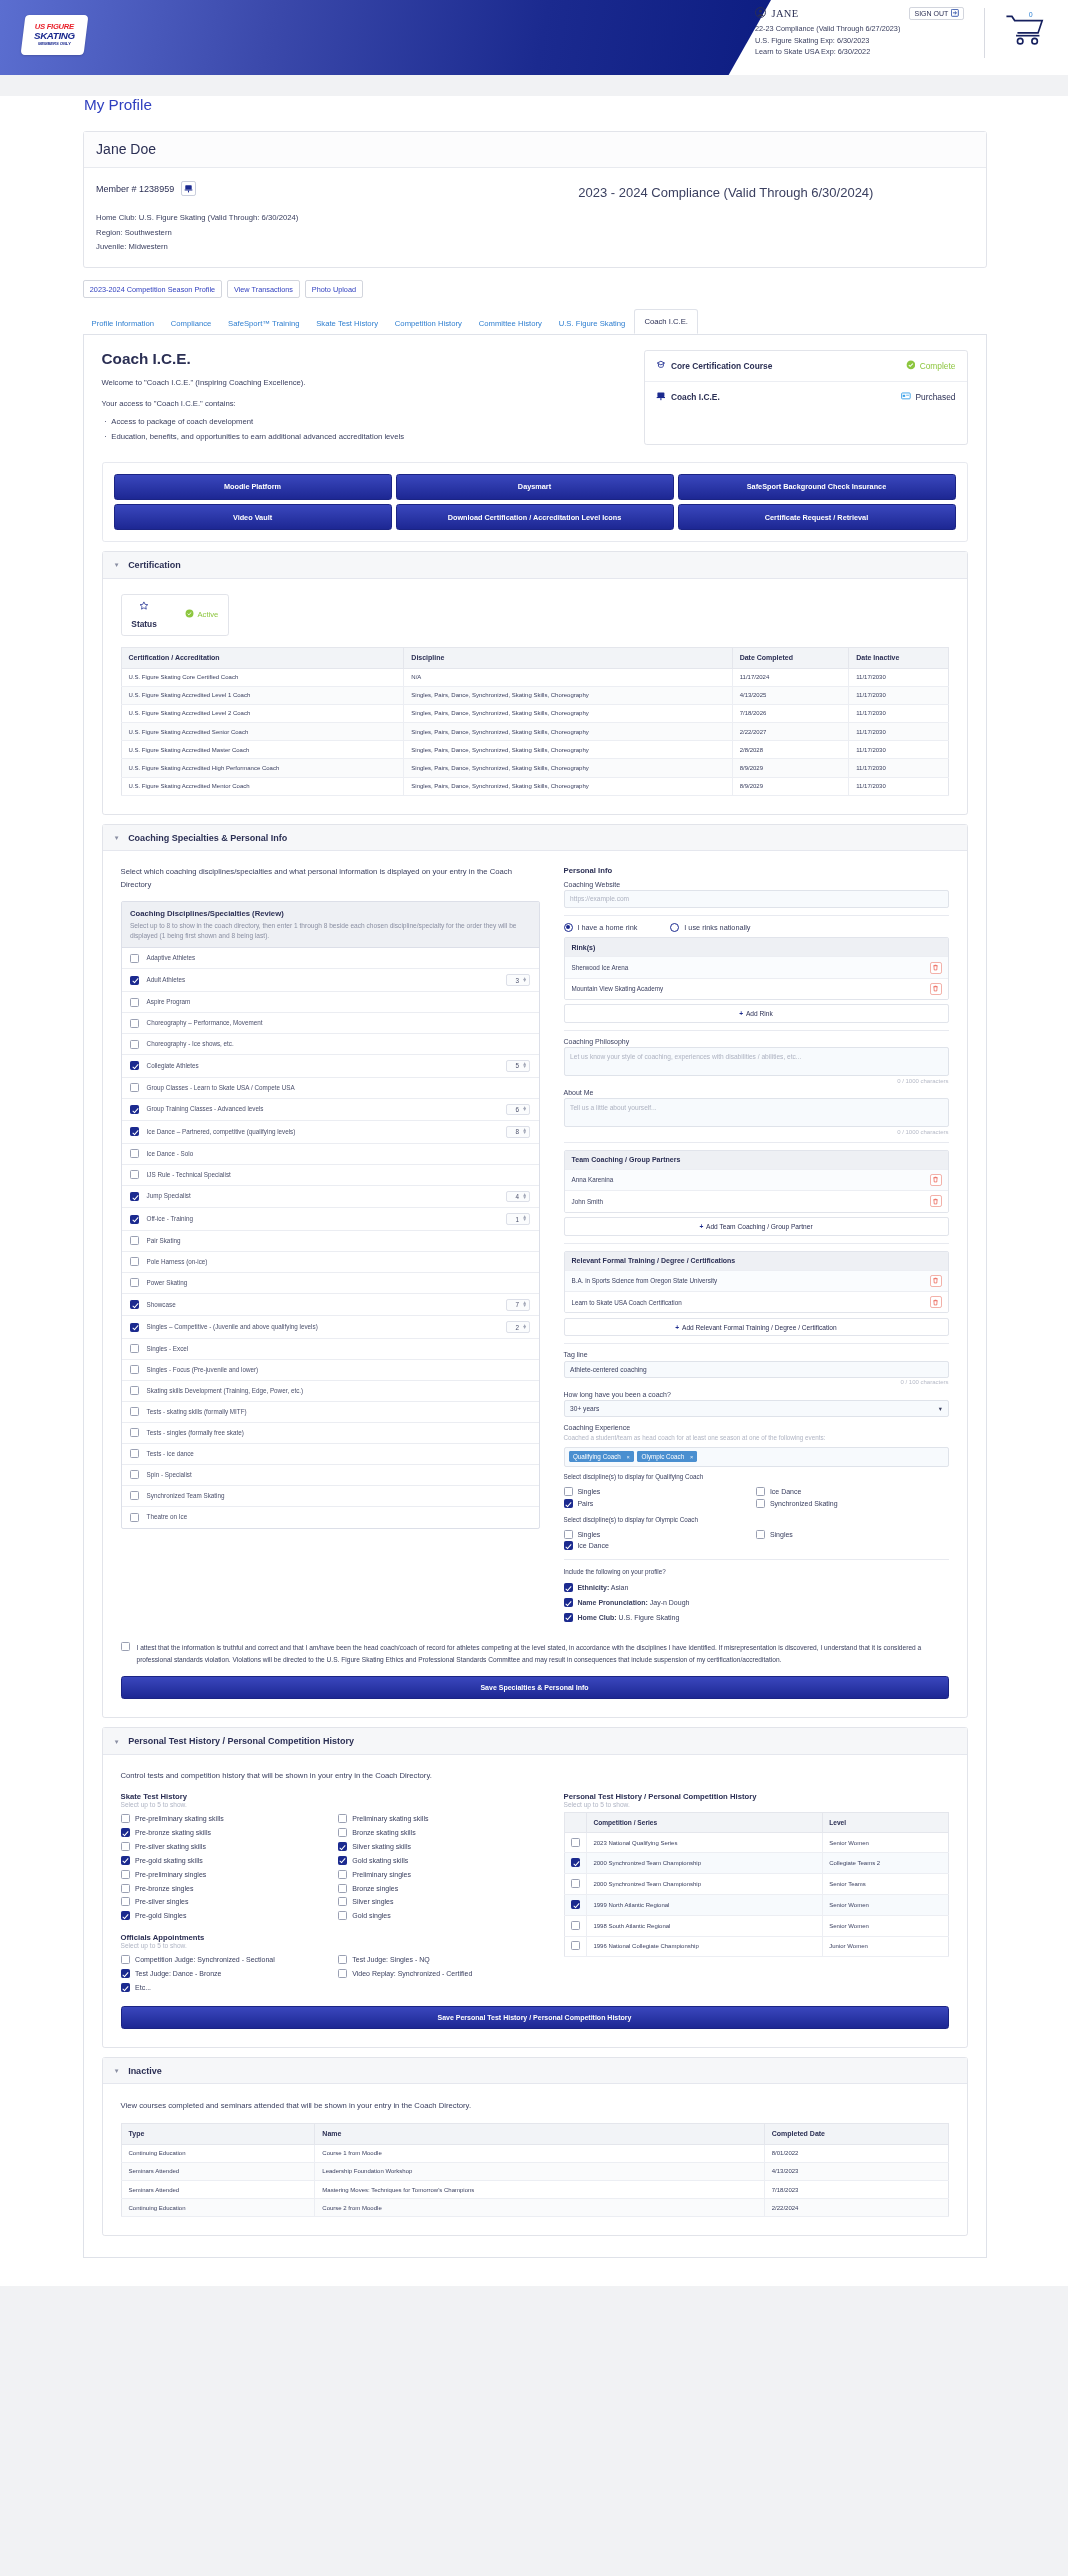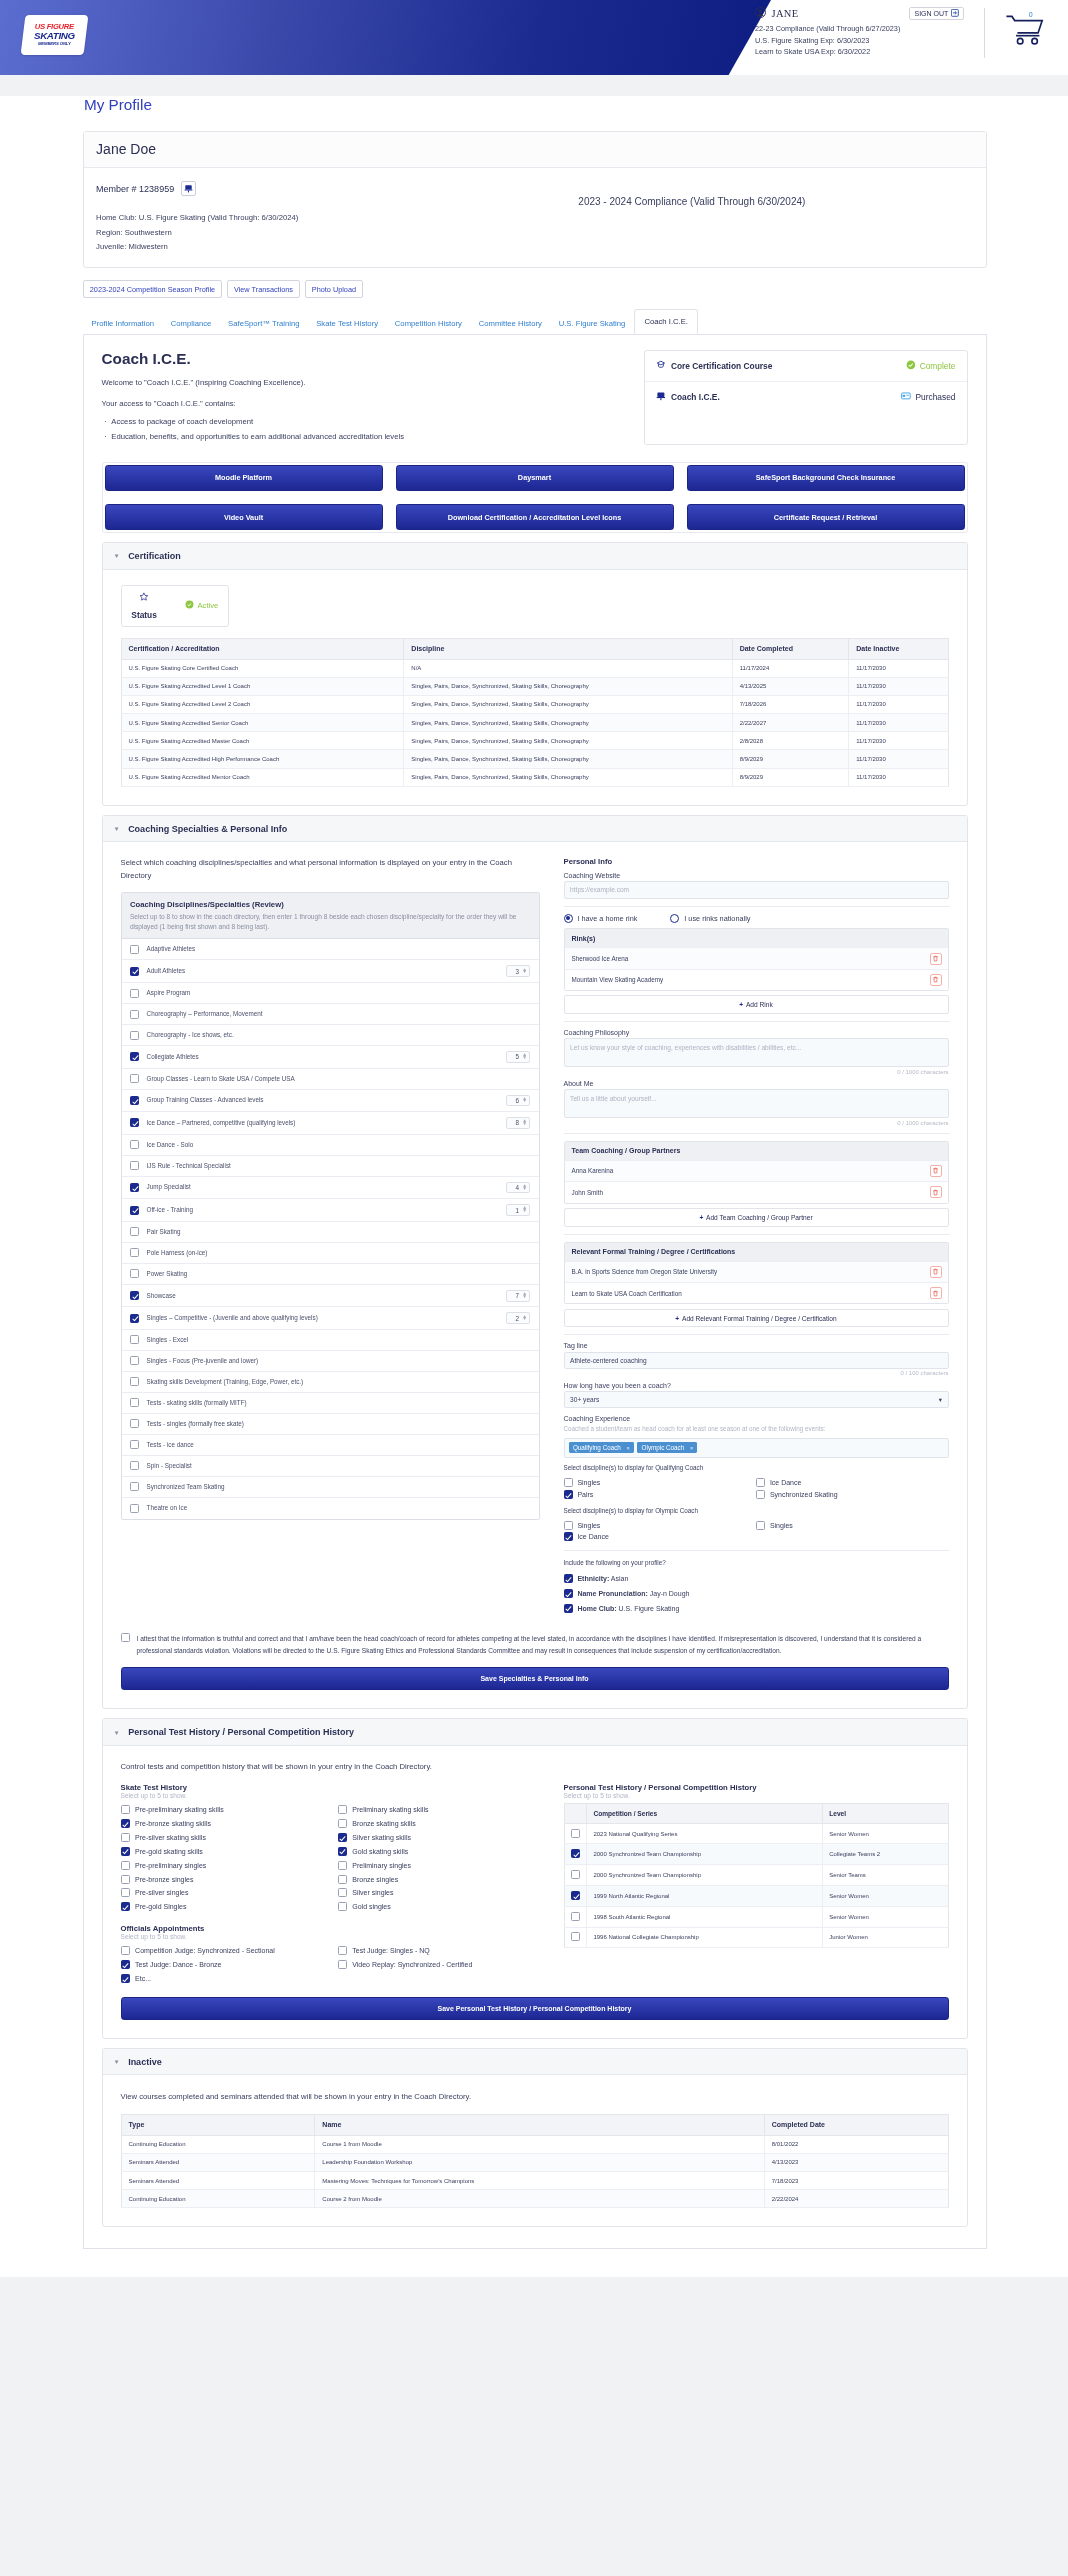--- a/index.html
+++ b/index.html
@@ -49,21 +49,21 @@
   .page { width:1069px; background:#fff; padding:0 0 28px 0; }
   .content { width:904px; margin:0 auto; }
   h1.page-title { font-size:15.3px; font-weight:normal; color:#2f3fbf; margin:21px 0 16.7px 1.4px; }
 
   
   .profile-card { border:0.7px solid #e2e4ea; border-radius:2.8px; background:#fff; }
   .profile-head { padding:9.8px 12.6px; border-bottom:0.7px solid #e8eaef; background:#fcfcfd; }
   .profile-name { font-size:14px; color:#2b2f54; }
   .profile-body { padding:12.6px; display:flex; }
   .profile-left { width:55%; }
-  .profile-right { width:45%; font-size:10px; color:#3b4060; padding-top:4.2px;margin-top:11px; }
+  .profile-right { width:45%; font-size:13px; color:#3b4060; padding-top:4.2px; }
   .member-line { display:flex; align-items:center; gap:7px; font-size:9px; color:#2b2f54; }
   .ice-badge { width:15.3px; height:15.3px; border:0.7px solid #c9cedd; border-radius:2.1px; display:flex; align-items:center; justify-content:center; }
   .profile-details { margin-top:15.3px; font-size:7.7px; color:#3b4060; line-height:1.85; }
 
   .btn-row { display:flex; gap:4.2px; margin:12.6px 0 5.6px 0; }
   .linkbtn {
     border:0.7px solid #d2d5dd; background:#fff; border-radius:2.1px; padding:3.5px 6.3px;
     font-size:7.3px; color:#2f3fbf; cursor:pointer; white-space:nowrap;
   }
 
@@ -87,21 +87,21 @@
   .ice-ul li:before { content:"·"; position:absolute; left:-7px; }
 
   .status-box { width:324px; border:0.7px solid #e2e4ea; border-radius:2.8px; }
   .status-row { display:flex; align-items:center; padding:9px 11px; }
   .status-row + .status-row { border-top:0.7px solid #eceef3; }
   .status-lbl { font-size:8.4px; font-weight:bold; color:#2b2f54; display:flex; align-items:center; gap:5.6px; }
   .status-val { margin-left:auto; display:flex; align-items:center; gap:4.2px; font-size:8.4px; }
   .complete-txt { color:#8dc63f; }
   .purchased-txt { color:#2b2f54; }
 
-  .btn-grid { margin-top:16.7px; border:0.7px solid #e7e9ef; border-radius:2.8px; padding:2px; display:grid; grid-template-columns:repeat(3,1fr); gap:13px; }
+  .btn-grid { margin-top:16.7px; border:0.7px solid #e7e9ef; border-radius:2.8px; padding:11px; display:grid; grid-template-columns:repeat(3,1fr); gap:4px; }
   .bigbtn {
     background:linear-gradient(180deg,#3a47bd 0%,#2b37a8 50%,#1d2793 100%);
     color:#fff; font-size:7.3px; font-weight:bold; text-align:center;
     padding:7.7px 4.2px; border-radius:2.8px; border:0.7px solid #1b2484; cursor:pointer;
   }
 
   
   .section { margin-top:9px; border:0.7px solid #e2e4ea; border-radius:2.8px; background:#fff; }
   .section-head { background:#f6f7f9; border-bottom:0.7px solid #e5e7ee; padding:7.7px 11px; display:flex; align-items:center; gap:8.4px; }
   .caret { color:#8a8fa3; font-size:6.3px; }

